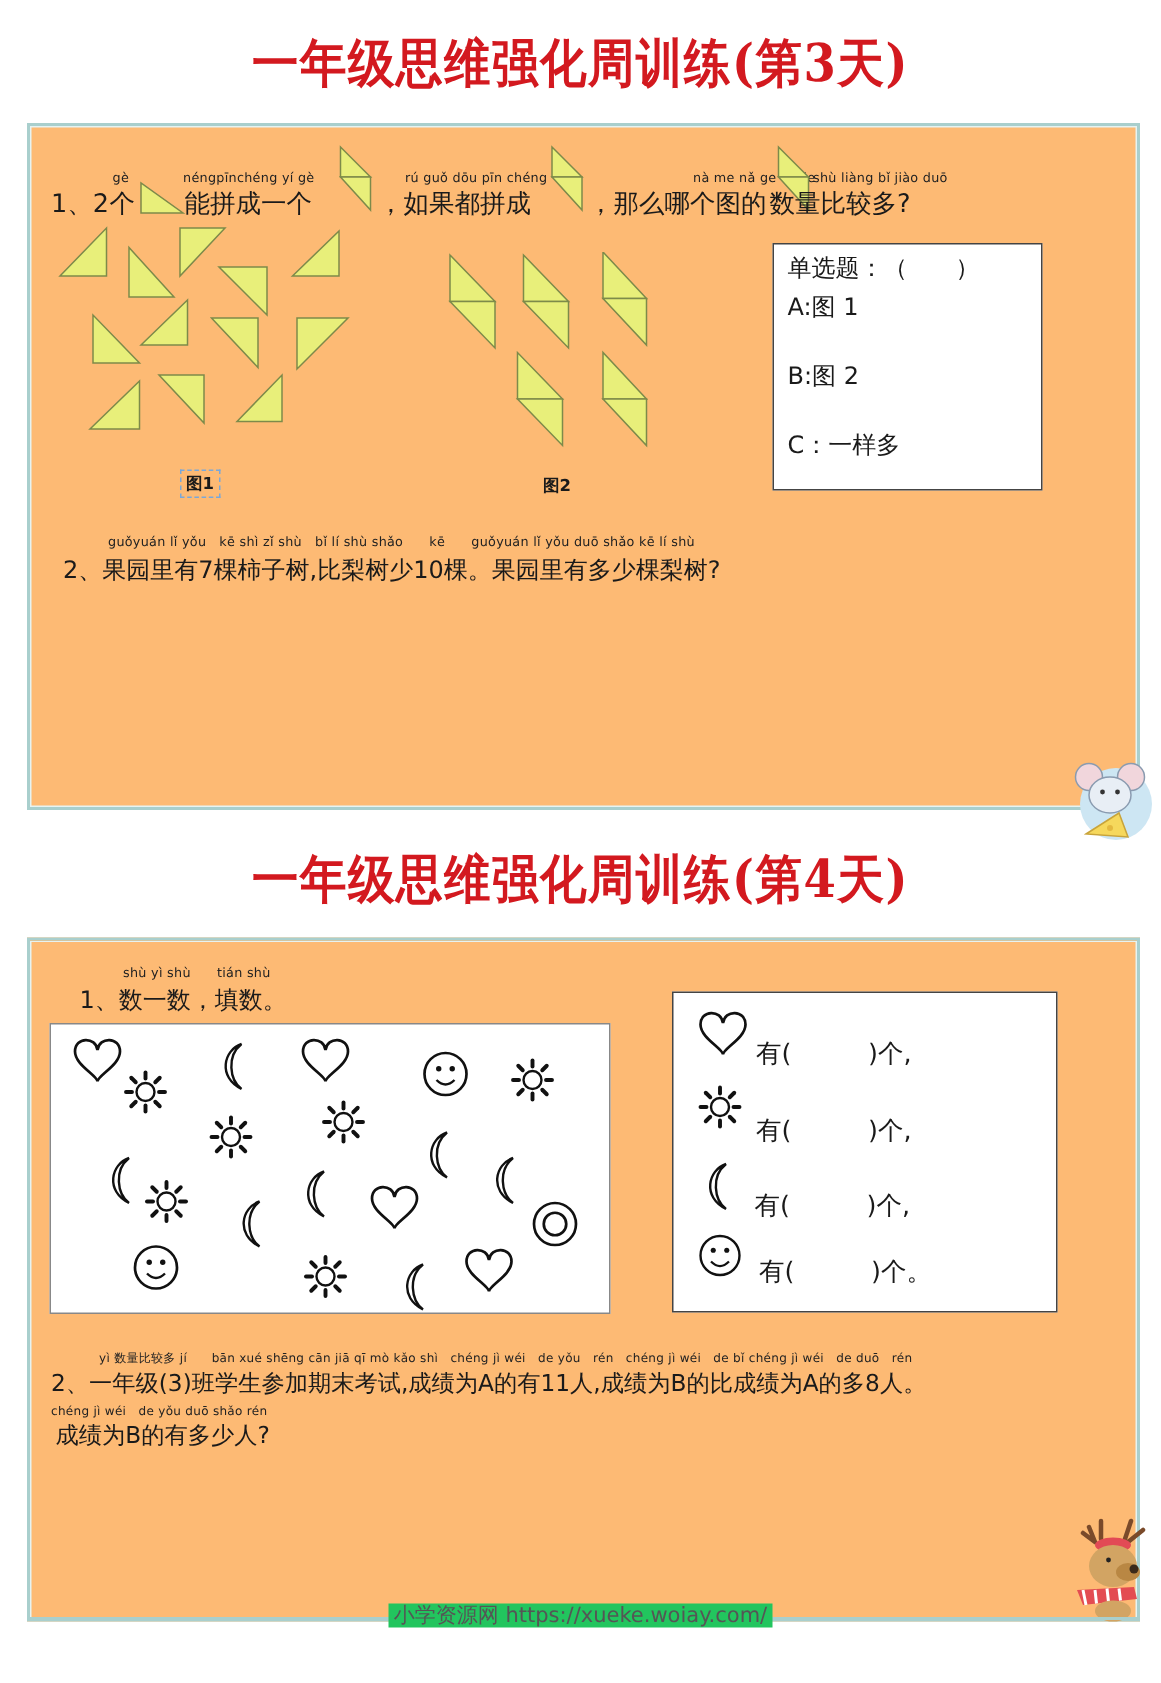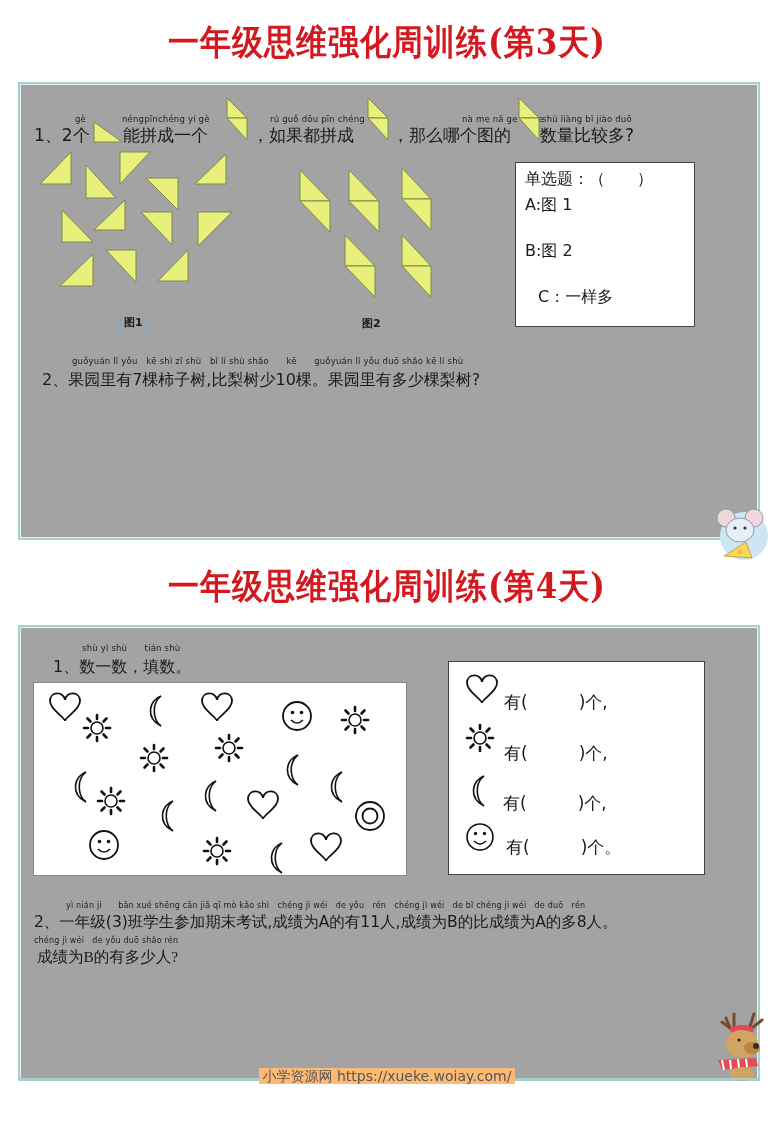--- a/index.html
+++ b/index.html
@@ -1,28 +1,28 @@
 <!DOCTYPE html>
 <html><head>
 <meta charset="utf-8">
 <style>
   html,body{margin:0;padding:0;background:#fff;}
   body{width:774px;height:1122px;position:relative;overflow:hidden;font-family:"DejaVu Sans","Liberation Sans",sans-serif;color:#1a1a1a;}
   .title{position:absolute;left:0;width:774px;text-align:center;color:#d3191f;font-family:"DejaVu Serif","Liberation Serif",serif;font-size:31px;font-weight:bold;letter-spacing:1px;transform:scaleY(1.12);}
-  .panel{position:absolute;border:2px solid #a9cfcd;box-shadow:inset 0 0 0 1px #e6f3f2;background:#a3a3a3;}
+  .panel{position:absolute;border:2px solid #a9cfcd;box-shadow:inset 0 0 0 1px #e6f3f2;background:#fdba74;}
   .abs{position:absolute;}
   .q{position:absolute;font-size:17px;white-space:nowrap;}
   .py{position:absolute;font-size:8.5px;color:#222;white-space:nowrap;letter-spacing:0.2px;}
   .box{position:absolute;border:1.3px solid #444;background:#fff;}
   .opt{position:absolute;font-size:16px;white-space:nowrap;}
   .fig-label{position:absolute;font-size:11px;font-weight:bold;}
   .count-row{position:absolute;font-size:17px;white-space:nowrap;}
   .footer{position:absolute;left:0;top:1068px;width:774px;text-align:center;font-size:14px;color:#555;}
   .footer-line{position:absolute;left:18px;top:1078px;width:740px;height:2px;background:#a9cfcd;}
-  .footer-text{position:relative;background:#fdba74;padding:0 4px;}
+  .footer-text{position:relative;background:#22c55e;padding:0 4px;}
 </style>
 </head>
 <body>
 
 <div class="title" style="top:22px;">一年级思维强化周训练(第3天)</div>
 
 <div class="panel" style="left:18px;top:82px;width:738px;height:454px;">
 
   <span class="py" style="left:55px;top:30px;">gè</span>
   <span class="py" style="left:102px;top:30px;">néngpīnchéng yí gè</span>
@@ -43,21 +43,21 @@
   <span class="q" style="left:232px;top:40px;">，如果都拼成</span>
   <svg class="abs" style="left:346px;top:12px;" width="24" height="46" viewBox="0 0 24 46">
       <polygon points="2,2 2,22 22,22" fill="#e8ef7a" stroke="#7d8a4a"></polygon>
       <polygon points="2,22 22,22 22,44" fill="#e8ef7a" stroke="#7d8a4a"></polygon>
     </svg>
   <span class="q" style="left:372px;top:40px;">，那么哪个图的</span>
   <svg class="abs" style="left:497px;top:12px;" width="24" height="46" viewBox="0 0 24 46">
       <polygon points="2,2 2,22 22,22" fill="#e8ef7a" stroke="#7d8a4a"></polygon>
       <polygon points="2,22 22,22 22,44" fill="#e8ef7a" stroke="#7d8a4a"></polygon>
     </svg>
-  <span class="q" style="left:520px;top:40px;">数量比较多?</span>
+  <span class="q" style="left:493px;top:40px;">数量比较多?</span>
 
   <svg class="abs" style="left:18px;top:66px;" width="210" height="150" viewBox="0 0 210 150">
     <g fill="#e8ef7a" stroke="#7d8a4a" stroke-width="1">
       <polygon points="2,34 33,2 33,34"></polygon>
       <polygon points="48,15 48,48 78,48"></polygon>
       <polygon points="82,2 112,2 82,34"></polygon>
       <polygon points="108,28 140,28 140,60"></polygon>
       <polygon points="157,34 188,4 188,34"></polygon>
       <polygon points="24,60 24,92 55,92"></polygon>
       <polygon points="56,80 87,50 87,80"></polygon>
@@ -83,21 +83,21 @@
       <polygon points="104,67 104,98 133,98"></polygon>
         <polygon points="104,98 133,98 133,129"></polygon>
     </g>
   </svg>
   <div class="fig-label" style="left:342px;top:232px;">图2</div>
 
   <div class="box" style="left:495px;top:78px;width:178px;height:163px;">
     <div class="opt" style="left:9px;top:6px;">单选题：（　　）</div>
     <div class="opt" style="left:9px;top:32px;">A:图 1</div>
     <div class="opt" style="left:9px;top:78px;">B:图 2</div>
-    <div class="opt" style="left:22px;top:124px;">C：一样多</div>
+    <div class="opt" style="left:9px;top:124px;">C：一样多</div>
   </div>
 
   <span class="py" style="left:52px;top:272px;white-space:pre;">guǒyuán lǐ yǒu　kē shì zǐ shù　bǐ lí shù shǎo　　kē　　guǒyuán lǐ yǒu duō shǎo kē lí shù</span>
   <span class="q" style="left:22px;top:286px;font-size:16px;text-align:center;">2、果园里有7棵柿子树,比梨树少10棵。果园里有多少棵梨树?</span>
 </div>
 
 <svg class="abs" style="left:710px;top:506px;" width="62" height="56" viewBox="0 0 62 56">
   <circle cx="34" cy="30" r="24" fill="#cde6f3"></circle>
   <circle cx="16" cy="12" r="9" fill="#f1d6dc" stroke="#8a9bb0" stroke-width="1"></circle>
   <circle cx="44" cy="12" r="9" fill="#f1d6dc" stroke="#8a9bb0" stroke-width="1"></circle>
@@ -191,24 +191,24 @@
 
     <svg class="abs" style="left:16px;top:160px;" width="30" height="30" viewBox="-15 -15 30 30">
       <circle cx="0" cy="0" r="13" fill="none" stroke="#111" stroke-width="1.6"></circle>
       <circle cx="-4.5" cy="-3.5" r="1.7" fill="#111"></circle>
         <circle cx="4.5" cy="-3.5" r="1.7" fill="#111"></circle>
       <path d="M-6,4 Q0,10 6,4" fill="none" stroke="#111" stroke-width="1.5"></path>
     </svg>
     <span class="count-row" style="left:57px;top:174px;">有(　　　)个。</span>
   </div>
 
-  <span class="py" style="left:46px;top:273px;white-space:pre;font-size:8px;">yì nián jí　　bān xué shēng cān jiā qī mò kǎo shì　chéng jì wéi　de yǒu　rén　chéng jì wéi　de bǐ chéng jì wéi　de duō　rén</span>
+  <span class="py" style="left:46px;top:273px;white-space:pre;font-size:8px;">yì 数量比较多 jí　　bān xué shēng cān jiā qī mò kǎo shì　chéng jì wéi　de yǒu　rén　chéng jì wéi　de bǐ chéng jì wéi　de duō　rén</span>
   <span class="q" style="left:14px;top:285px;font-size:15.5px;">2、一年级(3)班学生参加期末考试,成绩为A的有11人,成绩为B的比成绩为A的多8人。</span>
   <span class="py" style="left:14px;top:308px;white-space:pre;font-size:8px;">chéng jì wéi　de yǒu duō shǎo rén</span>
-  <span class="q" style="left:17px;top:320px;font-size:15.5px;font-family:Liberation Serif, serif;">成绩为B的有多少人?</span>
+  <span class="q" style="left:17px;top:320px;font-size:15.5px;">成绩为B的有多少人?</span>
 </div>
 
 <svg class="abs" style="left:712px;top:1008px;" width="58" height="74" viewBox="0 0 58 74">
   <path d="M14,10 L18,20 M10,14 L18,20 M22,6 L22,18 M42,6 L38,18 M50,12 L40,20" stroke="#7a4a2a" stroke-width="3" stroke-linecap="round"></path>
   <ellipse cx="30" cy="22" rx="12" ry="5" fill="#e24a55"></ellipse>
   <ellipse cx="30" cy="36" rx="16" ry="14" fill="#d2a463"></ellipse>
   <ellipse cx="40" cy="40" rx="8" ry="6" fill="#b98743"></ellipse>
   <circle cx="44" cy="38" r="3" fill="#3a2a1a"></circle>
   <circle cx="27" cy="32" r="1.6" fill="#222"></circle>
   <path d="M6,52 L44,50 L46,58 L10,62 Z" fill="#e34c52"></path>

